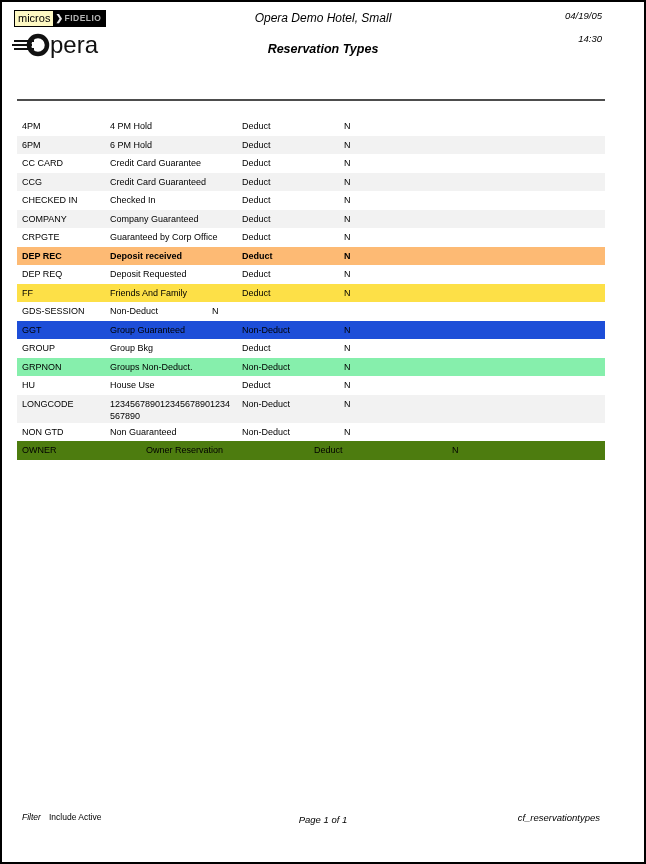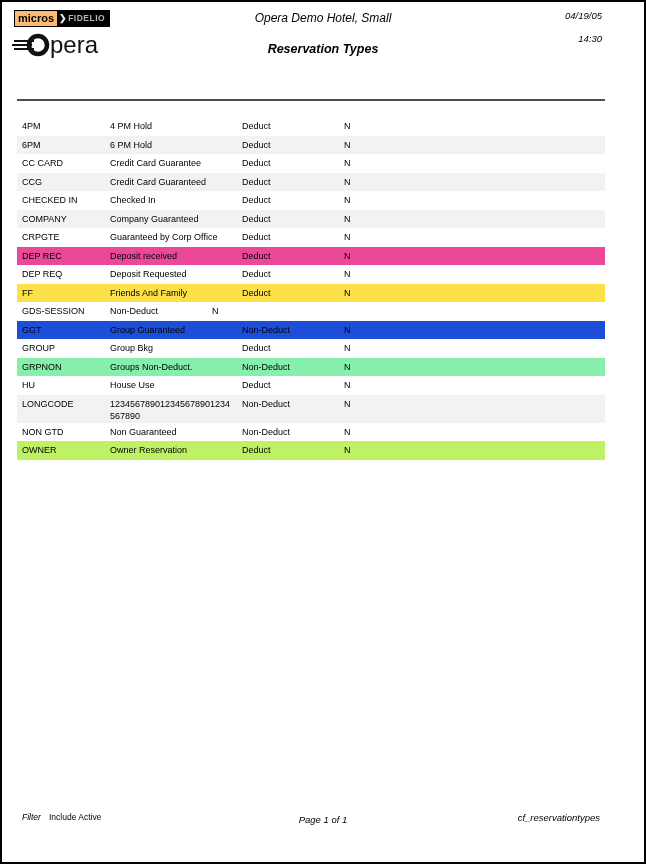--- a/index.html
+++ b/index.html
@@ -16,22 +16,22 @@
   }
 
   
   .mf-logo {
     position: absolute; left: 12px; top: 8px;
     display: inline-flex; align-items: stretch;
     border: 1px solid #000;
     height: 17px;
   }
   .mf-micros {
-    background: #fdba74; color: #000;
-    font-weight: bold; font-size: 11px; line-height: 15px;
+    background: #fef9c3; color: #000;
+    font-weight: normal; font-size: 11px; line-height: 15px;
     padding: 0 3px;
   }
   .mf-fidelio {
     background: #000; color: #b5b5b5;
     font-weight: bold; font-size: 8.5px; line-height: 15px;
     letter-spacing: 0.5px;
     padding: 0 4px 0 2px;
     display: inline-flex; align-items: center;
   }
   .mf-arrow { color: #e8e8e8; font-size: 9px; margin-right: 1px; }
@@ -179,21 +179,21 @@
           <div class="cell c-arr">N</div>
           <div class="cell c-inactive"></div>
         </div>
         <div class="trow">
           <div class="cell c-code">CRPGTE</div>
           <div class="cell c-description">Guaranteed by Corp Office</div>
           <div class="cell c-deduct">Deduct</div>
           <div class="cell c-arr">N</div>
           <div class="cell c-inactive"></div>
         </div>
-        <div class="trow shaded" style="background: #ec4899;">
+        <div class="trow shaded" style="background: #fdba74; font-weight: bold;">
           <div class="cell c-code">DEP REC</div>
           <div class="cell c-description">Deposit received</div>
           <div class="cell c-deduct">Deduct</div>
           <div class="cell c-arr">N</div>
           <div class="cell c-inactive"></div>
         </div>
         <div class="trow">
           <div class="cell c-code">DEP REQ</div>
           <div class="cell c-description">Deposit Requested</div>
           <div class="cell c-deduct">Deduct</div>
@@ -249,21 +249,21 @@
           <div class="cell c-arr">N</div>
           <div class="cell c-inactive"></div>
         </div>
         <div class="trow">
           <div class="cell c-code">NON GTD</div>
           <div class="cell c-description">Non Guaranteed</div>
           <div class="cell c-deduct">Non-Deduct</div>
           <div class="cell c-arr">N</div>
           <div class="cell c-inactive"></div>
         </div>
-        <div class="trow shaded" style="background: #bef264;">
+        <div class="trow shaded" style="background: #4d7c0f; gap: 36px;">
           <div class="cell c-code">OWNER</div>
           <div class="cell c-description">Owner Reservation</div>
           <div class="cell c-deduct">Deduct</div>
           <div class="cell c-arr">N</div>
           <div class="cell c-inactive"></div>
         </div>
       </div>
   </div>
 
   <div class="footer-filter-label">Filter</div>

